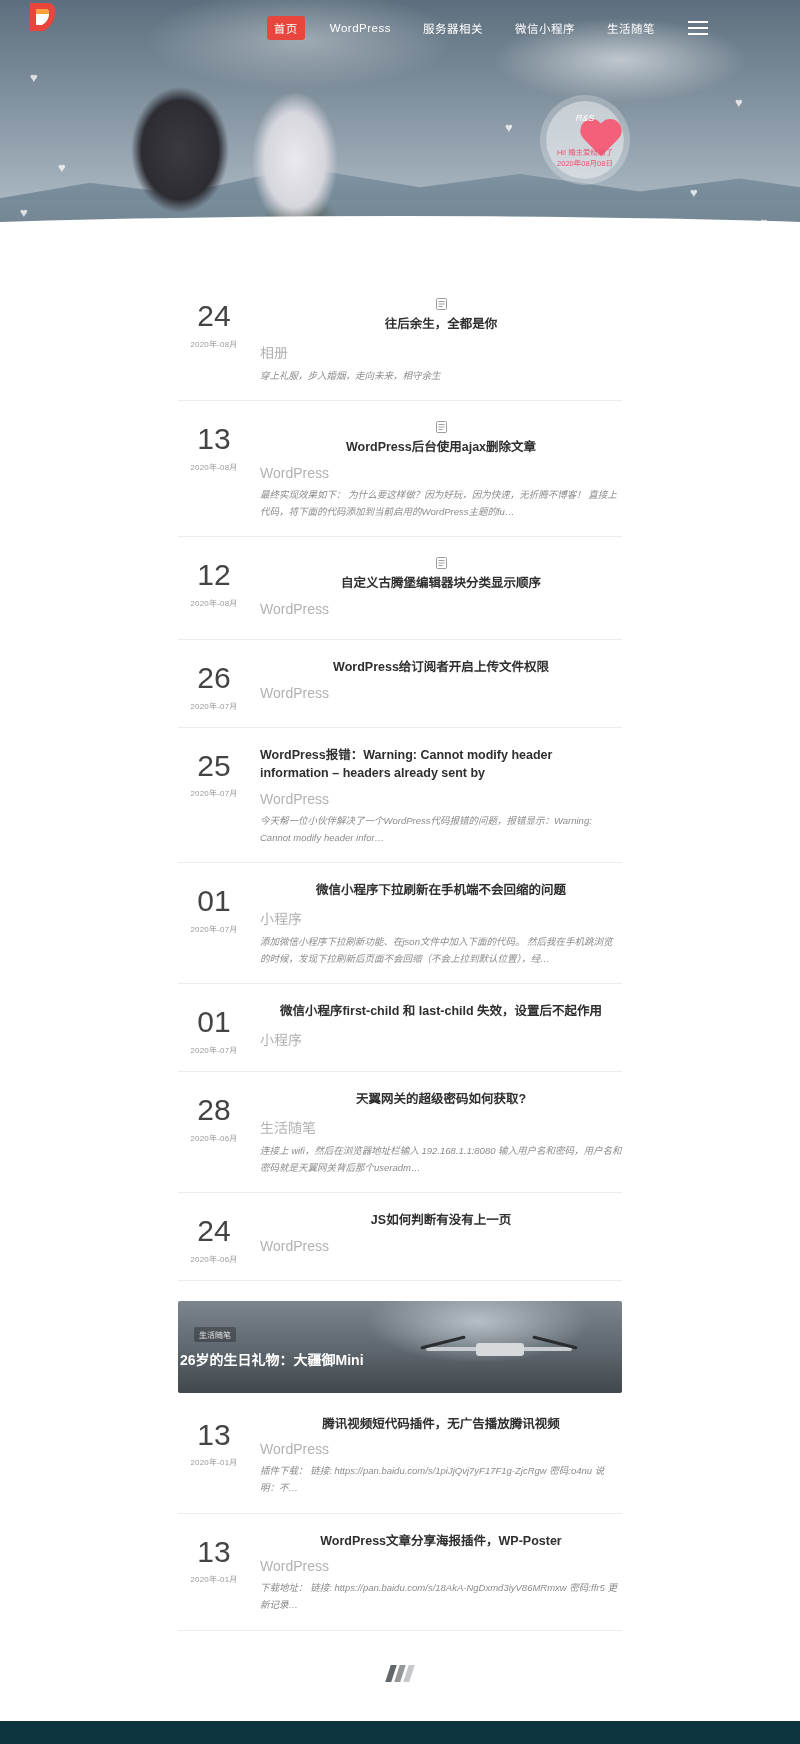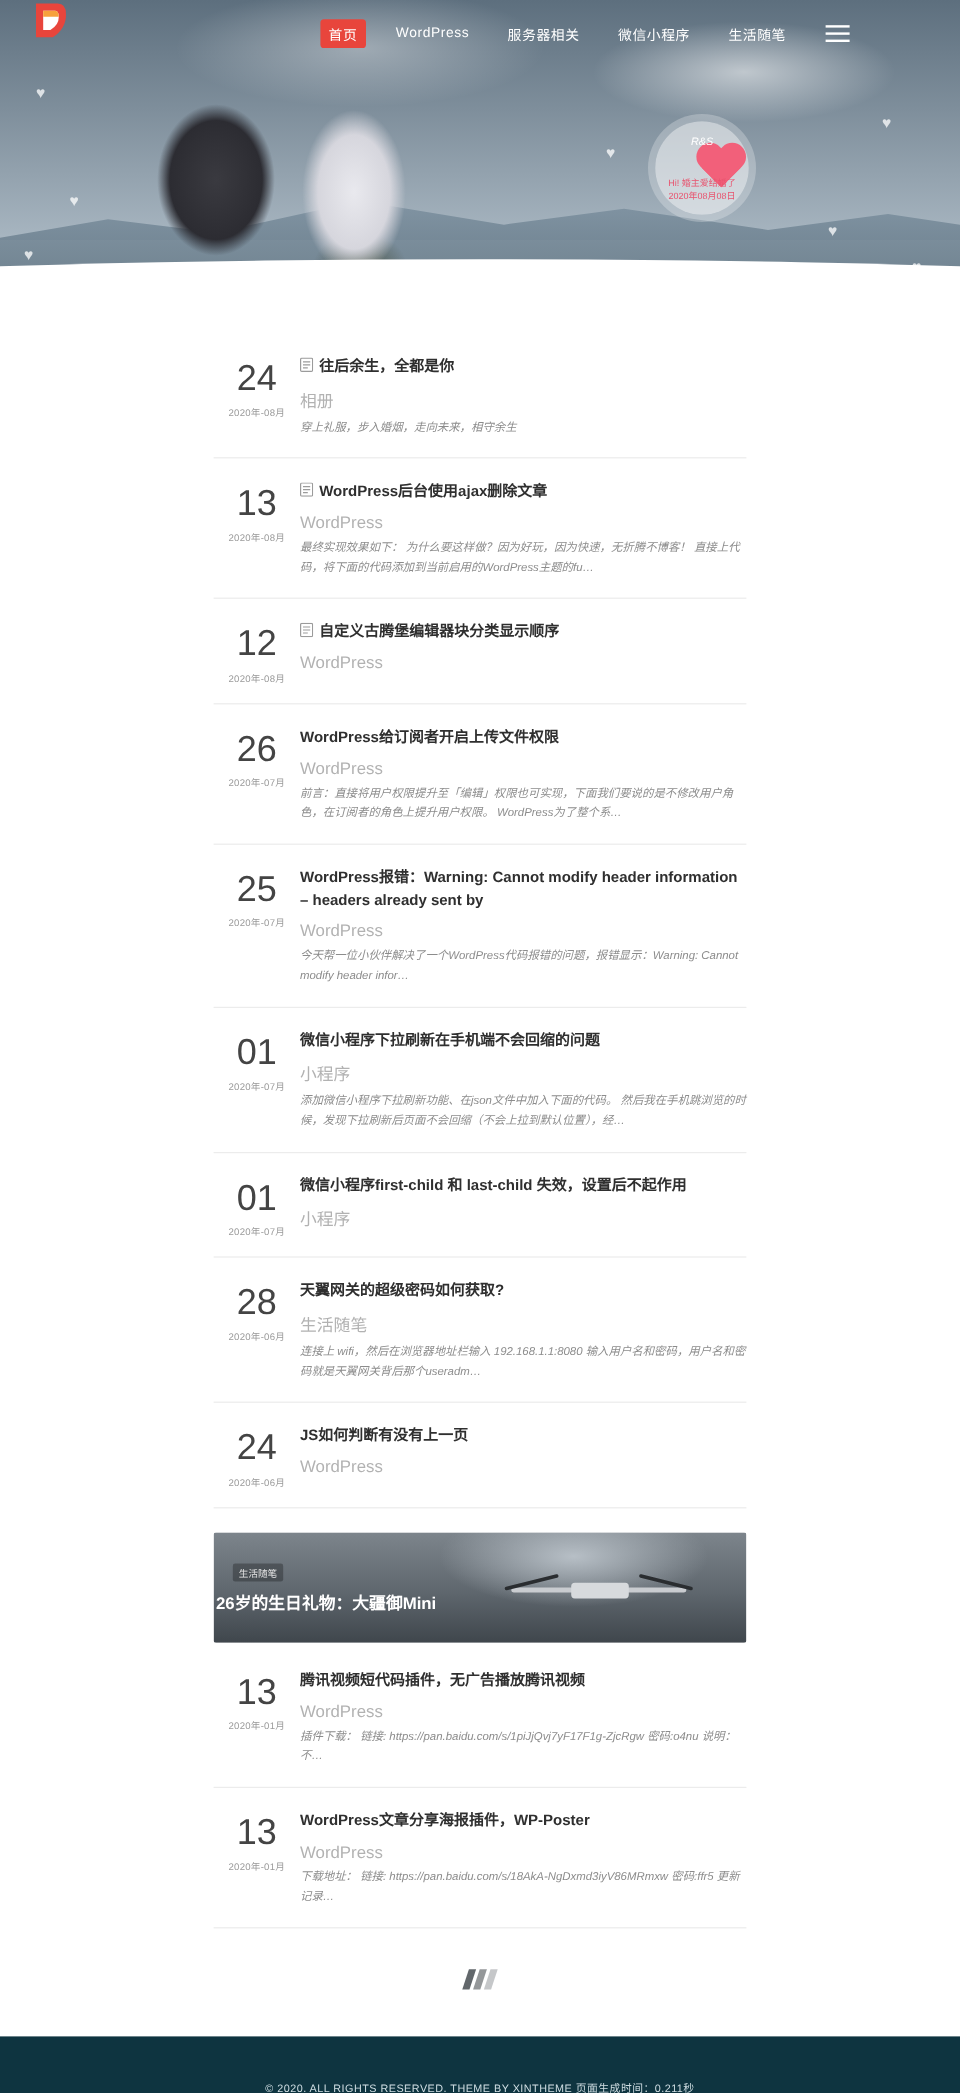--- a/index.html
+++ b/index.html
@@ -89,37 +89,37 @@
   }
   .heart-caption {
     position: absolute; left: 50%; transform: translateX(-50%); top: 46px;
     width: 130px; text-align: center; color: #e8536e; font-size: 7.5px; line-height: 1.5;
   }
 
   
   .wrap { width: 800px; padding: 8px 0 0; }
   .list { width: 444px; margin: 0 auto; }
   .post {
-    display: flex; align-items: stretch; gap: 0;
+    display: flex; align-items: stretch; gap: 10px;
     border-bottom: 1px solid #ececec;
     padding: 18px 0 16px;
   }
   .post:last-of-type { border-bottom: 1px solid #ececec; }
   .date {
     width: 72px; flex: 0 0 72px; text-align: center; padding-top: 4px;
   }
   .date .d {
     font-size: 30px; color: #444; line-height: 1.05; font-weight: 400;
     font-family: "Liberation Sans", sans-serif;
   }
   .date .ym { font-size: 8px; color: #9a9a9a; margin-top: 6px; letter-spacing: .2px; }
   .body { flex: 1 1 auto; min-width: 0; }
   .title {
     font-size: 12.5px; color: #2f2f2f; line-height: 1.5; font-weight: 700;
-    display: flex; align-items: flex-start; gap: 5px;
+    display: flex; align-items: center; gap: 5px; flex-direction: column;
   }
   .title .doc-ico {
     flex: 0 0 auto; margin-top: 2px; width: 11px; height: 12px; display: inline-block;
   }
   .cat { font-size: 14px; color: #b2b2b2; margin: 8px 0 6px; }
   .excerpt { font-size: 9.5px; color: #8c8c8c; line-height: 1.75; font-style: italic; }
 
   
   .featured {
     width: 444px; margin: 20px auto 4px; height: 92px; position: relative;
@@ -287,21 +287,20 @@
     <div class="post">
       <div class="date">
         <div class="d">26</div>
         <div class="ym">2020年-07月</div>
       </div>
       <div class="body">
         <div class="title">
           <span>WordPress给订阅者开启上传文件权限</span>
         </div>
         <div class="cat">WordPress</div>
-        <div class="excerpt">前言：直接将用户权限提升至「编辑」权限也可实现，下面我们要说的是不修改用户角色，在订阅者的角色上提升用户权限。 WordPress为了整个系…</div>
       </div>
     </div>
 
     <div class="post">
       <div class="date">
         <div class="d">25</div>
         <div class="ym">2020年-07月</div>
       </div>
       <div class="body">
         <div class="title">

